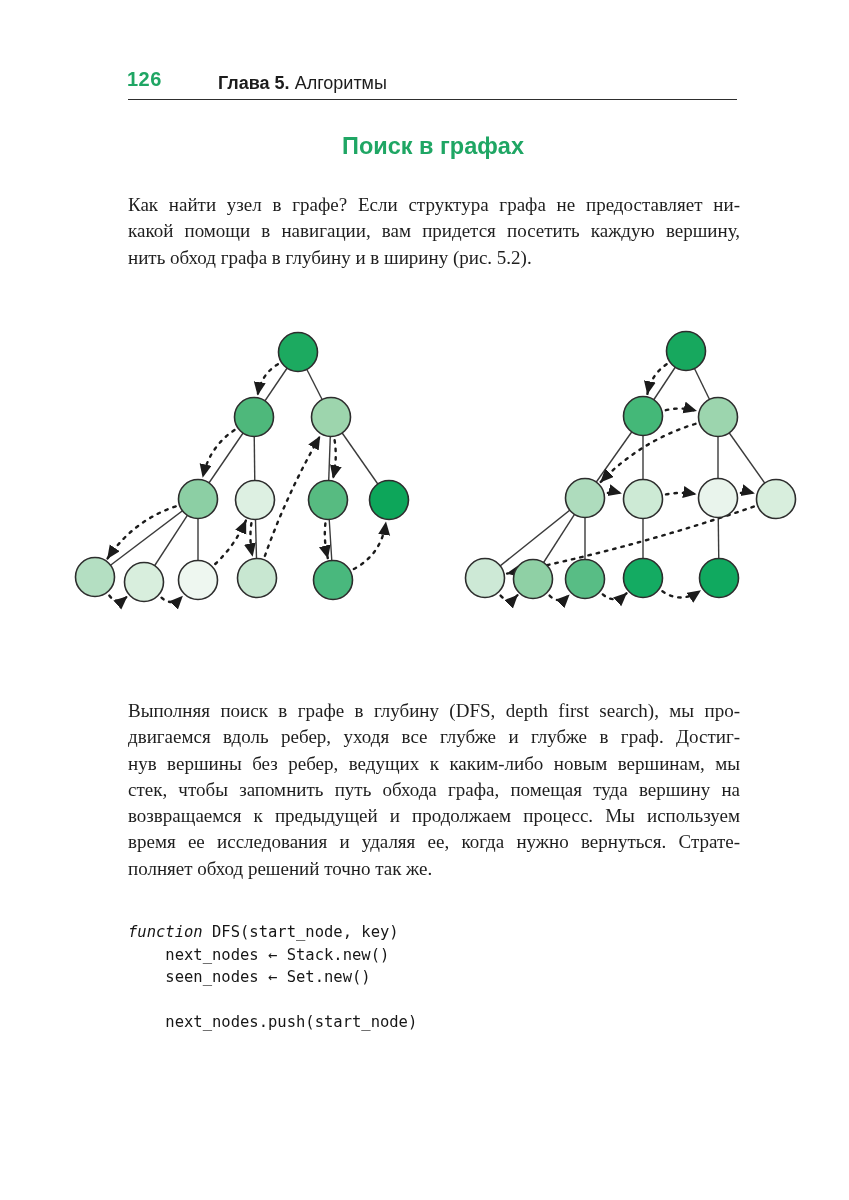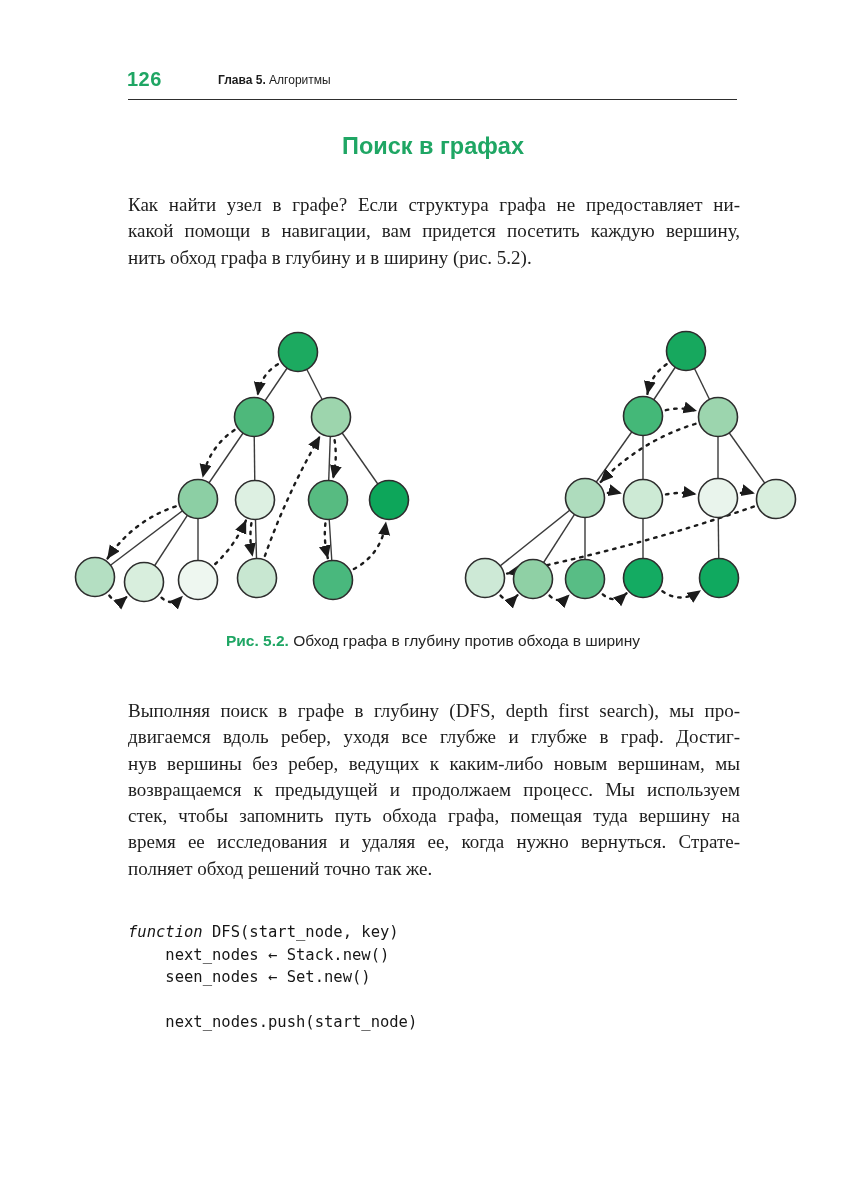--- a/index.html
+++ b/index.html
@@ -7,21 +7,21 @@
   .page {
     position:relative; width:849px; height:1200px; background:#ffffff;
     overflow:hidden; font-family:"Liberation Sans", sans-serif;padding-left:17px;
   }
   .abs { position:absolute; }
   
   .page-number {
     left:127px; top:68px; font-size:20px; font-weight:bold;
     color:var(--accent); letter-spacing:.5px;
   }
-  .chapter { left:218px; top:73px; font-size:12px; color:#1c1c1c; }
+  .chapter { left:218px; top:73px; font-size:18px; color:#1c1c1c; }
   .chapter .b { font-weight:bold; }
   .header-rule { left:128px; top:99px; width:609px; border-top:1.7px solid #2e2e2e; height:0; }
   
   .section-title {
     left:128px; top:133px; width:610px; text-align:center;
     font-size:23.5px; font-weight:bold; color:var(--accent);
   }
   
   .para {
     left:128px; top:0; width:612px; color:var(--ink);
@@ -142,30 +142,26 @@
         <circle cx="718" cy="498" r="19.5" fill="#e9f4ec" stroke="#2d2d2d" stroke-width="1.6"></circle>
         <circle cx="776" cy="499" r="19.5" fill="#d8eedd" stroke="#2d2d2d" stroke-width="1.6"></circle>
         <circle cx="485" cy="578" r="19.5" fill="#cde9d6" stroke="#2d2d2d" stroke-width="1.6"></circle>
         <circle cx="533" cy="579" r="19.5" fill="#8fd0a5" stroke="#2d2d2d" stroke-width="1.6"></circle>
         <circle cx="585" cy="579" r="19.5" fill="#58bd85" stroke="#2d2d2d" stroke-width="1.6"></circle>
         <circle cx="643" cy="578" r="19.5" fill="#14ab62" stroke="#2d2d2d" stroke-width="1.6"></circle>
         <circle cx="719" cy="578" r="19.5" fill="#10a95f" stroke="#2d2d2d" stroke-width="1.6"></circle>
       </g>
     </svg>
 
-  <div class="abs caption">
-    <span class="cap-label">Рис. 5.2.</span>
-    <span>Обход графа в глубину против обхода в ширину</span>
-  </div>
 
   <div class="abs para p2">
       <div class="jline">Выполняя поиск в графе в глубину (DFS, depth first search), мы про-</div>
       <div class="jline">двигаемся вдоль ребер, уходя все глубже и глубже в граф. Достиг-</div>
       <div class="jline">нув вершины без ребер, ведущих к каким-либо новым вершинам, мы</div>
+      <div class="jline">стек, чтобы запомнить путь обхода графа, помещая туда вершину на</div>
       <div class="jline">возвращаемся к предыдущей и продолжаем процесс. Мы используем</div>
-      <div class="jline">стек, чтобы запомнить путь обхода графа, помещая туда вершину на</div>
       <div class="jline">время ее исследования и удаляя ее, когда нужно вернуться. Страте-</div>
       <div class="jline jlast">полняет обход решений точно так же.</div>
     </div>
 
   <div class="abs code-block"><div class="code-line"><em>function</em> DFS(start_node, key)</div><div class="code-line">    next_nodes ← Stack.new()</div><div class="code-line">    seen_nodes ← Set.new()</div><div class="code-line"> </div><div class="code-line">    next_nodes.push(start_node)</div></div>
 
 </div>
 
 </body></html>

